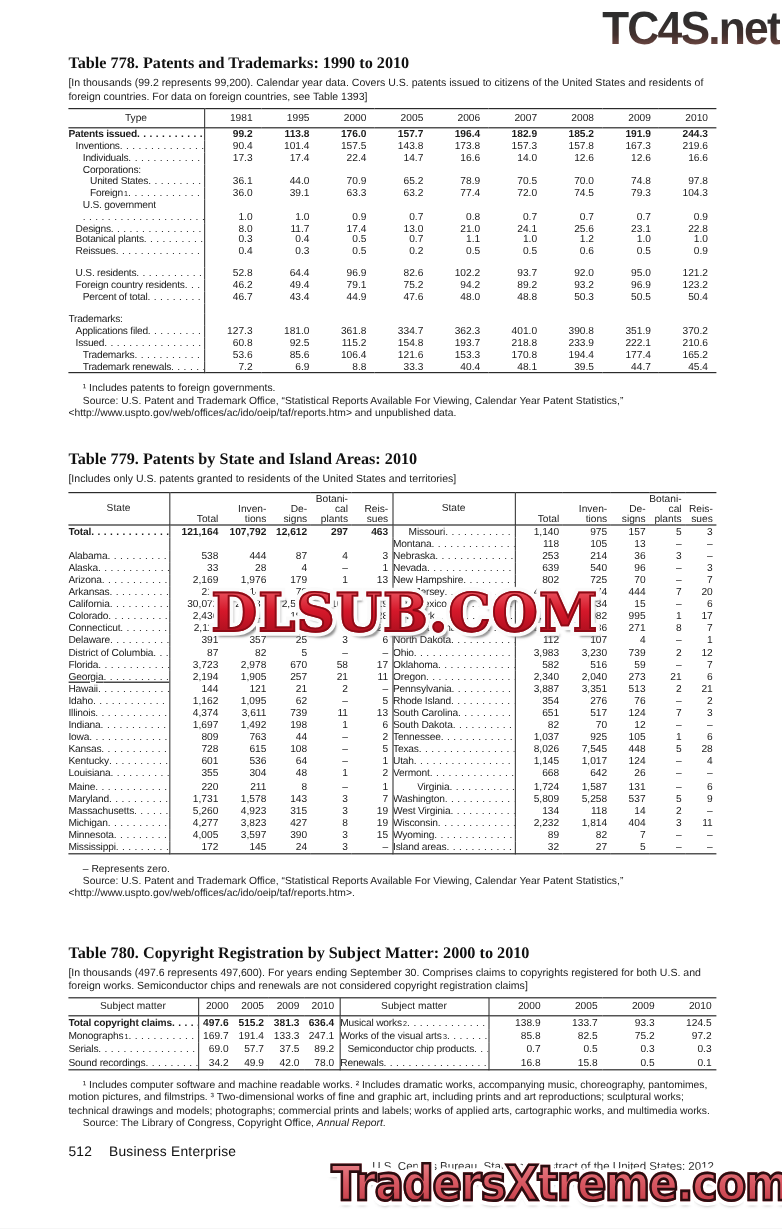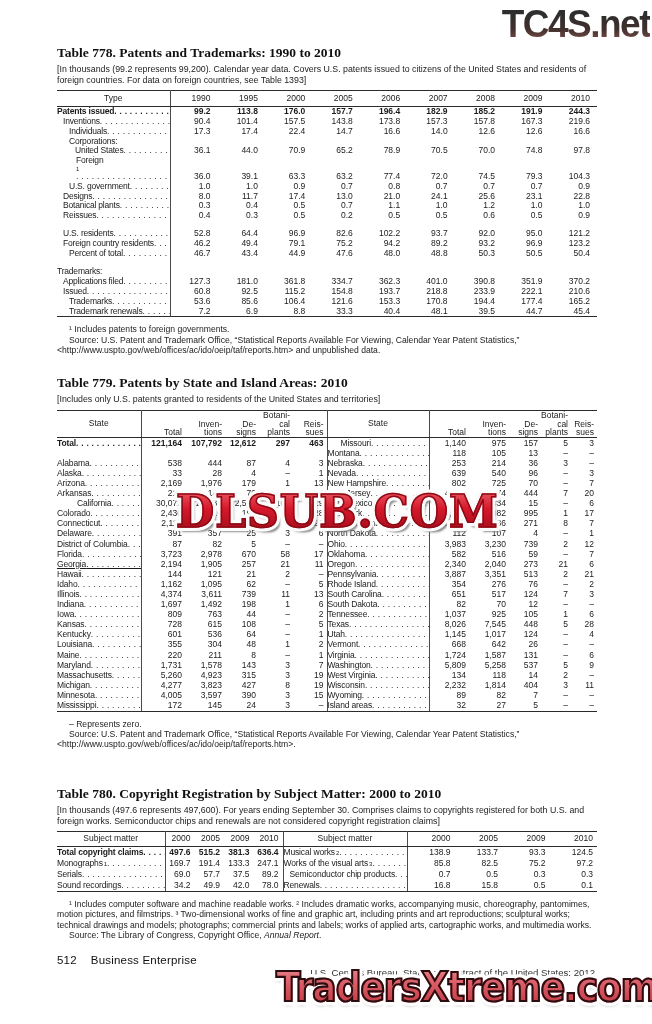--- a/index.html
+++ b/index.html
@@ -104,21 +104,21 @@
           <col style="width: 47.4px;">
           <col style="width: 47.4px;">
           <col style="width: 47.4px;">
           <col style="width: 47.4px;">
           <col style="width: 47.4px;">
           <col style="width: 47.5px;">
         </colgroup>
         <thead>
           <tr>
             <td class="c0 hcenter">Type</td>
-            <td class="num">1990</td>
+            <td class="num">1981</td>
             <td class="num">1995</td>
             <td class="num">2000</td>
             <td class="num">2005</td>
             <td class="num">2006</td>
             <td class="num">2007</td>
             <td class="num">2008</td>
             <td class="num">2009</td>
             <td class="num">2010</td>
           </tr>
         </thead>
@@ -202,39 +202,39 @@
             <td class="num ">70.9</td>
             <td class="num ">65.2</td>
             <td class="num ">78.9</td>
             <td class="num ">70.5</td>
             <td class="num ">70.0</td>
             <td class="num ">74.8</td>
             <td class="num ">97.8</td>
           </tr>
           <tr>
             <td class="c0">
-              <div class="lbl" style="padding-left: 18px; flex-direction: column;">
+              <div class="lbl" style="padding-left: 18px;">
                 <span class="txt">Foreign</span>
                 <sup>1</sup>
                 <span class="dots"></span>
               </div>
             </td>
             <td class="num ">36.0</td>
             <td class="num ">39.1</td>
             <td class="num ">63.3</td>
             <td class="num ">63.2</td>
             <td class="num ">77.4</td>
             <td class="num ">72.0</td>
             <td class="num ">74.5</td>
             <td class="num ">79.3</td>
             <td class="num ">104.3</td>
           </tr>
           <tr>
             <td class="c0">
-              <div class="lbl" style="padding-left: 12px;">
+              <div class="lbl" style="padding-left: 12px; flex-direction: column;">
                 <span class="txt">U.S. government</span>
                 <span class="dots"></span>
               </div>
             </td>
             <td class="num ">1.0</td>
             <td class="num ">1.0</td>
             <td class="num ">0.9</td>
             <td class="num ">0.7</td>
             <td class="num ">0.8</td>
             <td class="num ">0.7</td>
@@ -657,21 +657,21 @@
               </div>
             </td>
             <td class="num ">4,345</td>
             <td class="num ">3,874</td>
             <td class="num ">444</td>
             <td class="num ">7</td>
             <td class="num ">20</td>
           </tr>
           <tr>
             <td class="div">
-              <div class="lbl" style="padding-left: 0px; margin-left: 20px;">
+              <div class="lbl" style="padding-left: 0px;">
                 <span class="txt">California</span>
                 <span class="dots"></span>
               </div>
             </td>
             <td class="num ">30,072</td>
             <td class="num ">27,337</td>
             <td class="num ">2,515</td>
             <td class="num ">101</td>
             <td class="num div">119</td>
             <td class="div">
@@ -1028,21 +1028,21 @@
                 <span class="txt">Maine</span>
                 <span class="dots"></span>
               </div>
             </td>
             <td class="num ">220</td>
             <td class="num ">211</td>
             <td class="num ">8</td>
             <td class="num ">–</td>
             <td class="num div">1</td>
             <td class="div">
-              <div class="lbl" style="padding-left: 0px;">
+              <div class="lbl" style="padding-left: 0px; margin-left: 20px;">
                 <span class="txt">Virginia</span>
                 <span class="dots"></span>
               </div>
             </td>
             <td class="num ">1,724</td>
             <td class="num ">1,587</td>
             <td class="num ">131</td>
             <td class="num ">–</td>
             <td class="num ">6</td>
           </tr>

